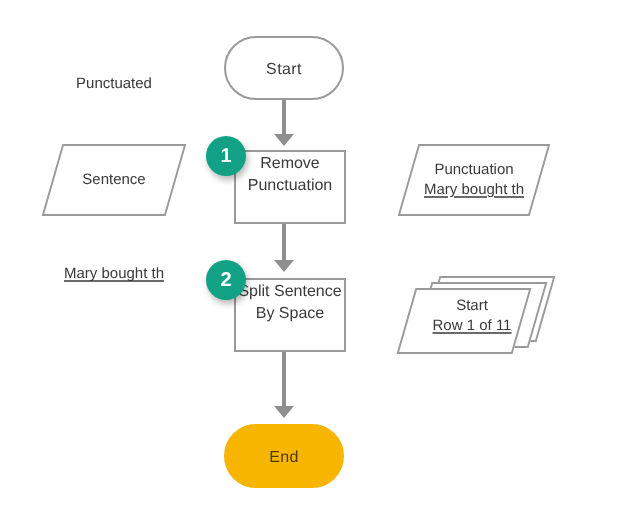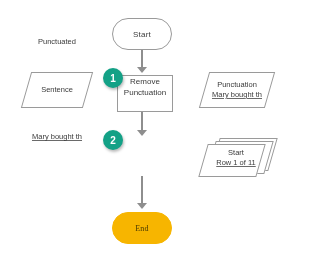--- a/index.html
+++ b/index.html
@@ -36,21 +36,20 @@
     width: 60px; height: 32px;
     background: #ffffff;
     border: 1px solid #9a9a9a;
   }
   .pill-end {
     left: 112px; top: 212px;
     width: 60px; height: 32px;
     background: #f7b500;
     border: 1px solid #f7b500;
     color: #4a3a00;
-    font-family: Liberation Serif, serif;
   }
 
   
   .process {
     position: absolute;
     box-sizing: border-box;
     background: #ffffff;
     border: 1px solid #9a9a9a;
     display: flex;
     flex-direction: column;
@@ -187,20 +186,24 @@
     <span>Punctuation</span>
     <span class="underlined">Mary bought th</span>
   </div>
 
   <div class="conn c2"></div>
   <div class="arrow a2"></div>
 
   <div class="badge badge-2">
     <span>2</span>
   </div>
+  <div class="process process-2">
+    <span>Split Sentence</span>
+    <span>By Space</span>
+  </div>
 
   <div class="stack">
     <div class="layer layer-3"></div>
     <div class="layer layer-2"></div>
     <div class="layer layer-1"></div>
   </div>
   <div class="data-text text-right-2">
     <span>Start</span>
     <span class="underlined">Row 1 of 11</span>
   </div>

